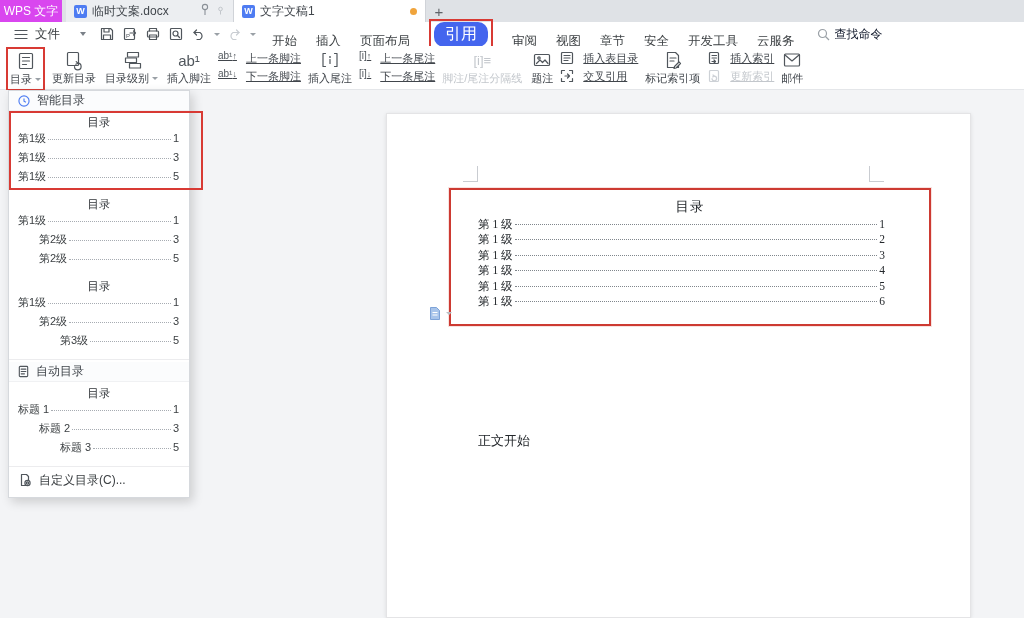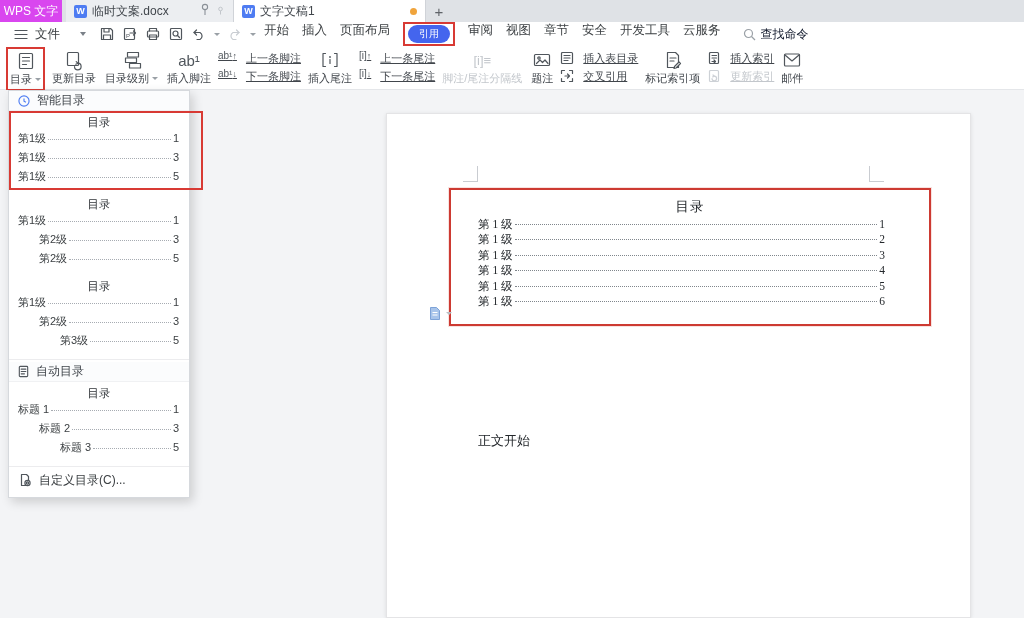--- a/index.html
+++ b/index.html
@@ -20,23 +20,23 @@
   .tb-spring { flex:1; }
 
   
   .menubar { position:absolute; left:0; top:22px; width:1024px; height:24px; background:#fff; display:flex; align-items:center; }
   .mb-left { display:flex; align-items:center; gap:6px; padding-left:12px; }
   .file-item { display:flex; align-items:center; gap:20px; font-size:12.5px; color:#3c4043; margin-right:6px; }
   .caret-down { width:0; height:0; border-left:3.5px solid transparent; border-right:3.5px solid transparent; border-top:4px solid #7a8088; }
   .qicon { width:17px; height:17px; display:flex; align-items:center; justify-content:center; }
   .qicon svg { display:block; }
   .tinycaret { width:0; height:0; border-left:3px solid transparent; border-right:3px solid transparent; border-top:3.5px solid #9aa0a6; margin-left:1px; }
-  .menu-items { display:flex; align-items:flex-start; gap:13px; margin-left:8px; }
+  .menu-items { display:flex; align-items:flex-end; gap:19px; margin-left:16px; }
   .menu-item { font-size:12.5px; color:#3c4043; white-space:nowrap; cursor:default; }
-  .pill { background:#4465ee; color:#fff; border-radius:10px; padding:2px 11px; font-size:10px; display:inline-block; }
+  .pill { background:#4465ee; color:#fff; border-radius:10px; padding:2px 11px; font-size:16px; display:inline-block; }
   .red-frame-inline { border:2px solid #d83a34; padding:1px 3px; display:inline-flex; align-items:center; }
   .cmd-search { display:flex; align-items:center; gap:5px; margin-left:22px; color:#0f172a; font-size:12px; }
 
   
   .ribbon { position:absolute; left:0; top:46px; width:1024px; height:44px; background:#fff; border-bottom:1px solid #e4e6e9; display:flex; align-items:flex-start; gap:5px; padding:2px 0 0 6px; }
   .rb-big { display:flex; flex-direction:column; align-items:center; justify-content:flex-start; height:40px; padding:1px 2px; }
   .rb-big .rb-ic { height:22px; display:flex; align-items:center; justify-content:center; }
   .rb-lbl { font-size:11px; color:#41464c; white-space:nowrap; line-height:15px; display:flex; align-items:center; gap:2px; }
   .rb-stack { display:flex; flex-direction:column; justify-content:center; height:40px; gap:2px; }
   .rb-srow { display:flex; align-items:flex-start; gap:9px; font-size:11px; color:#41464c; white-space:nowrap; height:16px;text-decoration:underline; }

